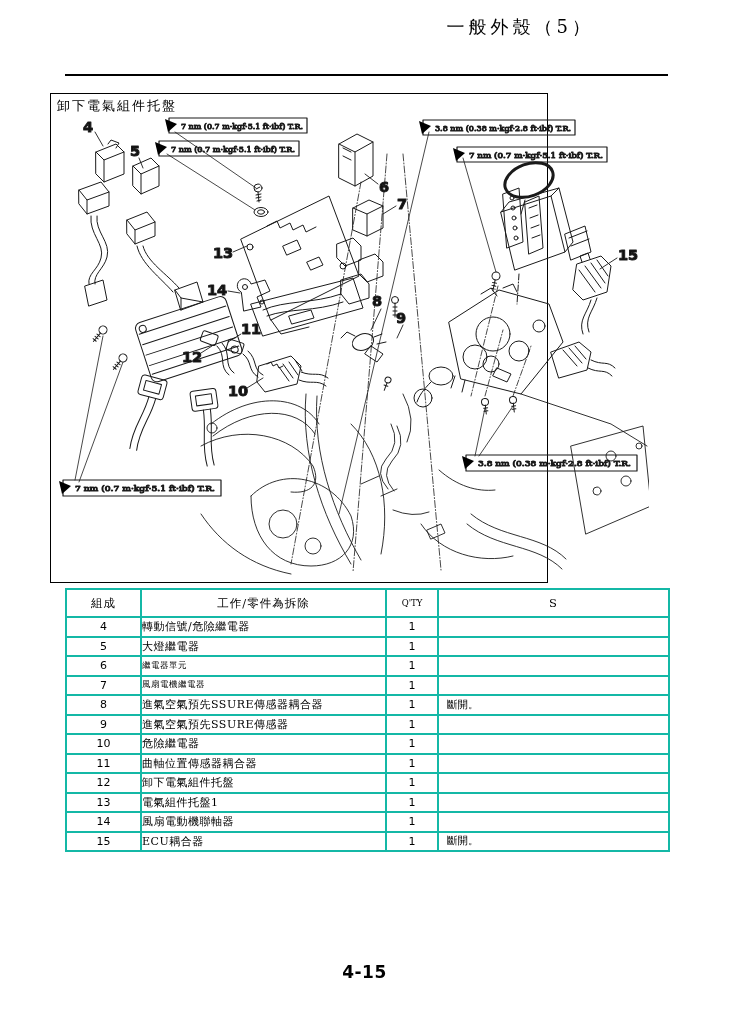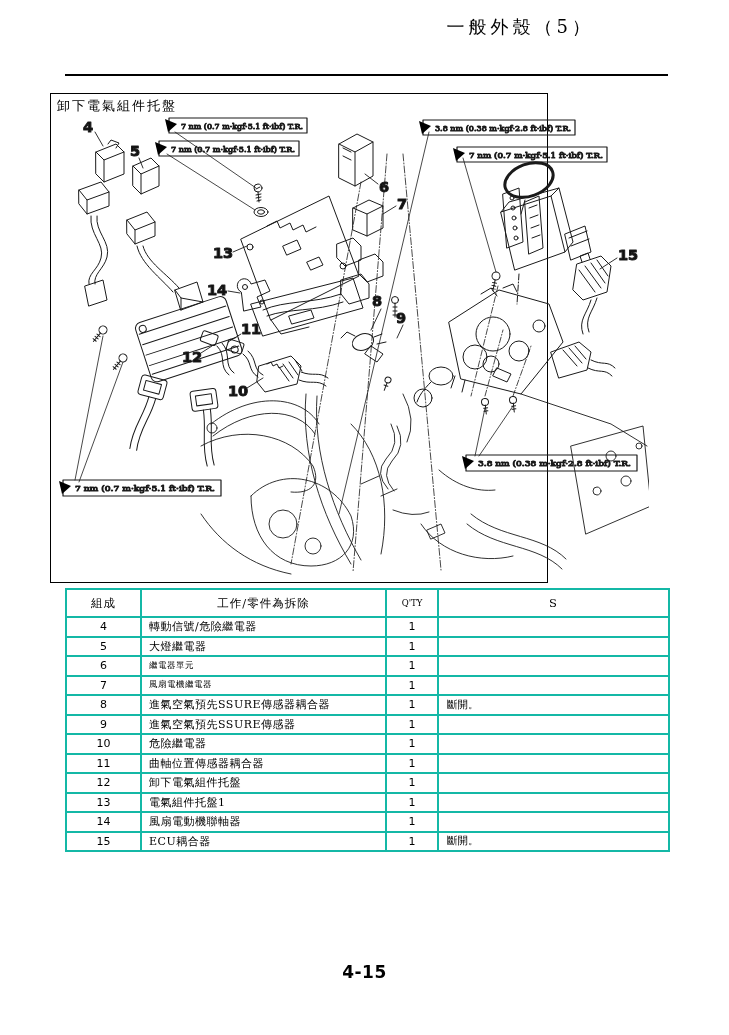--- a/index.html
+++ b/index.html
@@ -23,21 +23,21 @@
   .parts-table{
     position:absolute;left:65px;top:588px;width:603px;
     border-collapse:collapse;table-layout:fixed;border:1.5px solid #000;
   }
   .parts-table th,.parts-table td{border:2px solid #14b8a6;padding:0;vertical-align:middle;}
   .parts-table thead tr{height:28px;}
   .parts-table tbody tr{height:19.5px;}
   .parts-table th{font-weight:normal;font-size:11.5px;letter-spacing:1px;}
   .parts-table th.qty-h{font-size:8.5px;letter-spacing:0;text-align:center;}
   td.no,td.qty{text-align:center;font-family:"DejaVu Sans",sans-serif;font-size:11px;}
-  td.desc{font-size:11px;padding-left:7px;letter-spacing:0.5px;}
+  td.desc{font-size:11px;letter-spacing:0.5px;}
   td.desc.small{font-size:8.5px;font-family:Liberation Serif, serif;}
   td.remark{font-size:10.5px;padding-left:8px;}
   .page-num{
     position:absolute;top:962px;left:0;width:729px;text-align:center;
     font-family:"DejaVu Sans",sans-serif;font-weight:bold;font-size:17px;letter-spacing:0.5px;
   }
 </style>
 </head>
 <body>
 

